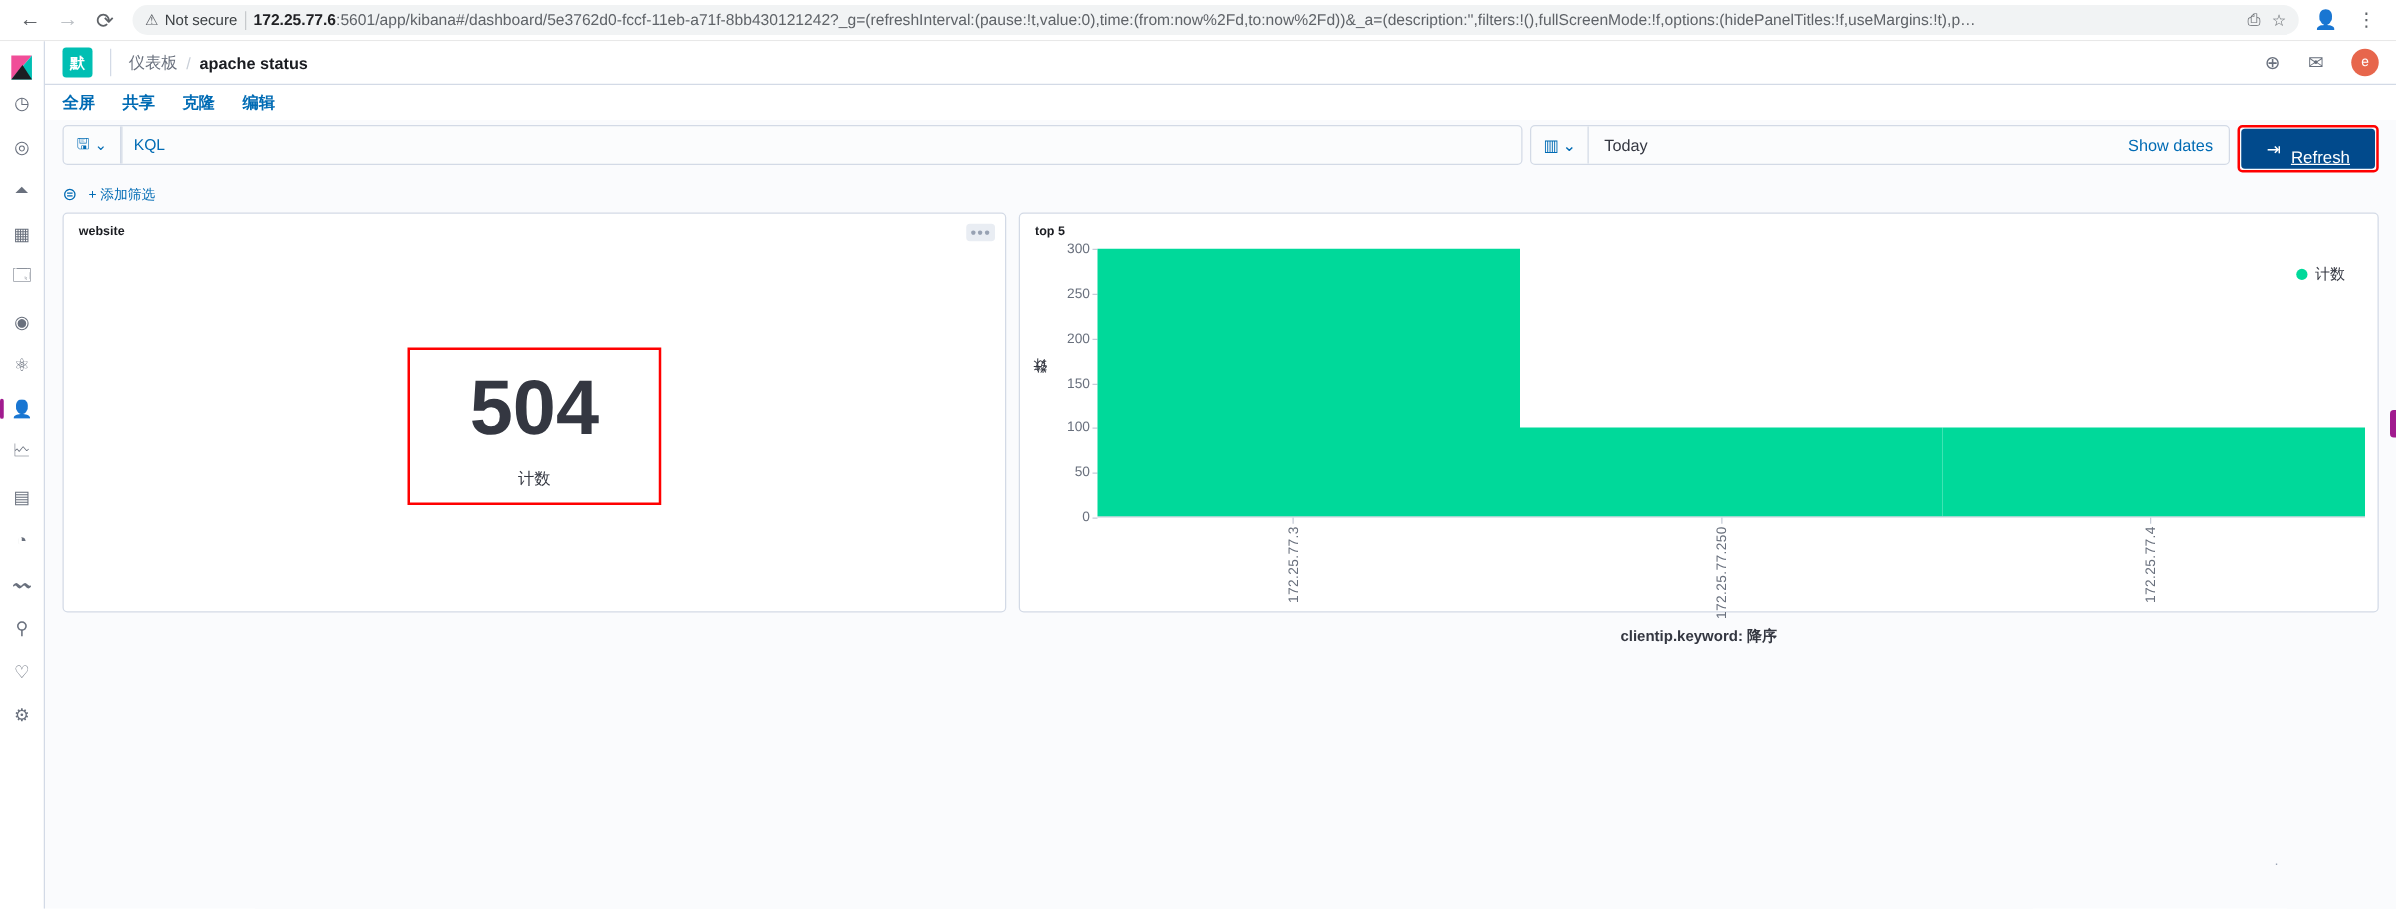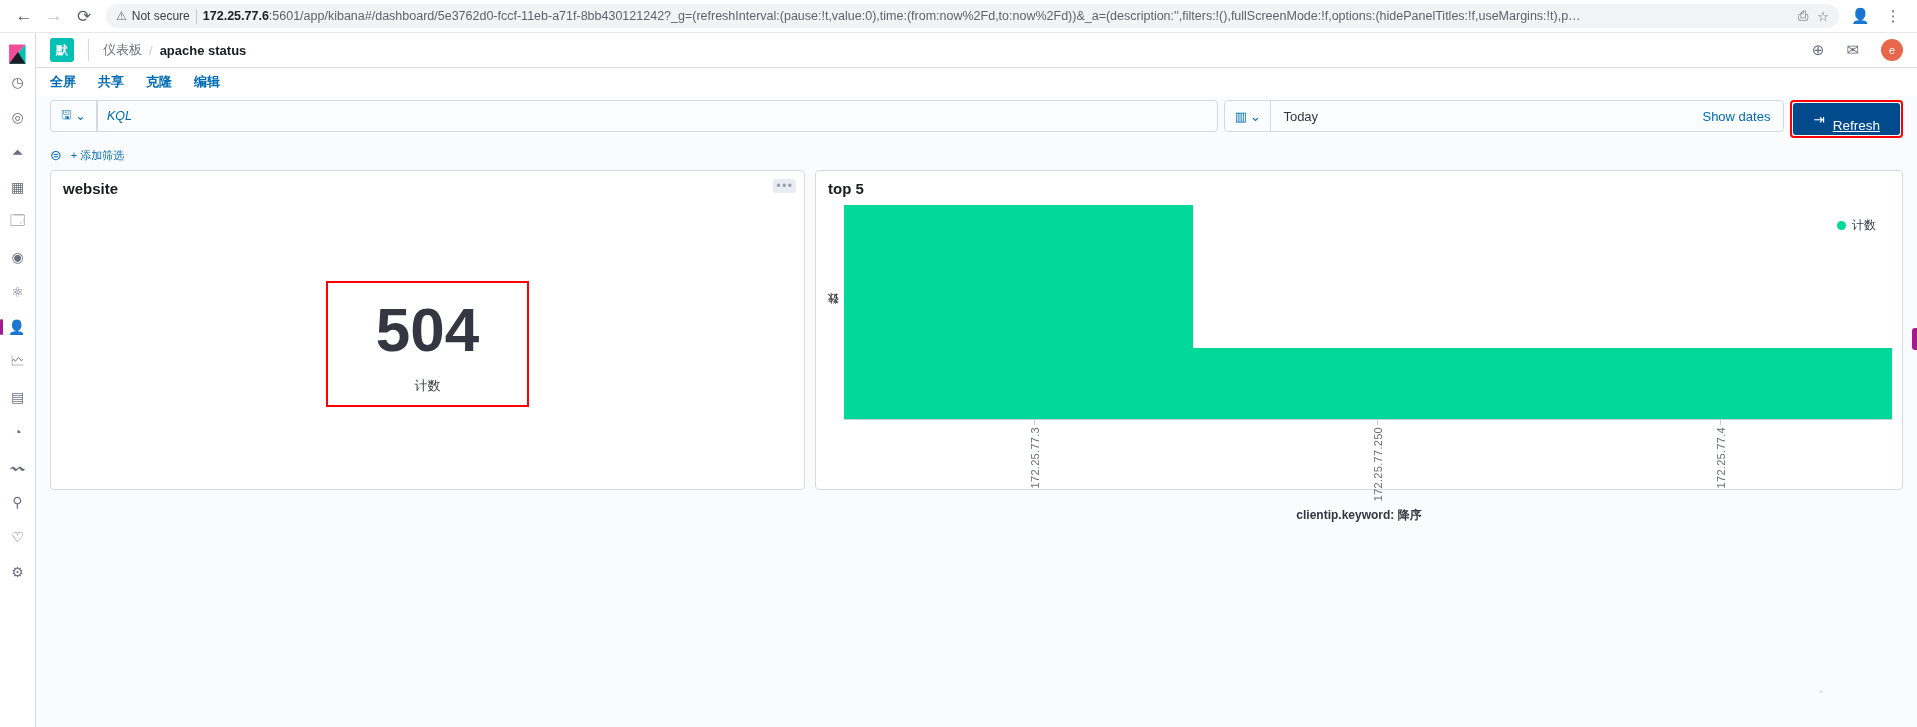--- a/index.html
+++ b/index.html
@@ -110,21 +110,21 @@
     width: 46px; display: flex; align-items: center;
     justify-content: center; gap: 4px;
     border-right: 1px solid #d3dae6; color: #006bb4; font-size: 12px;
   }
   .q-input {
     flex: 1; display: flex; align-items: center;
     padding: 0 12px; color: #98a2b3; font-size: 13px;
   }
   .kql-btn {
     width: 44px; display: flex; align-items: center; justify-content: center;
-    border-left: 1px solid #d3dae6; color: #006bb4; font-size: 12.5px; font-style: italic;
+    border-left: 1px solid #d3dae6; color: #006bb4; font-size: 12.5px;
   }
   .date-bar {
     display: flex; height: 32px; border: 1px solid #d3dae6;
     border-radius: 4px; background: #fbfcfd; width: 560px; overflow: hidden;
   }
   .cal-btn {
     width: 46px; display: flex; align-items: center; justify-content: center;
     gap: 3px; border-right: 1px solid #d3dae6; color: #006bb4; font-size: 13px;
   }
   .date-val { display: flex; align-items: center; padding: 0 12px; font-size: 13px; color: #343741; }
@@ -143,21 +143,21 @@
 
   .filter-row { display: flex; align-items: center; gap: 9px; padding: 9px 14px 7px 14px; }
   .filter-ico { color: #006bb4; font-size: 14px; display: flex; align-items: center; }
   .add-filter { color: #006bb4; font-size: 11px; }
 
   .panels { display: flex; gap: 10px; padding: 0 14px; }
   .panel {
     background: #fff; border: 1px solid #d3dae6; border-radius: 4px;
     display: flex; flex-direction: column; position: relative;
   }
-  .panel-title { font-size: 15px; font-weight: 700; color: #1a1c21; padding: 9px 12px 2px 12px; }
+  .panel-title { font-size: 10px; font-weight: 700; color: #1a1c21; padding: 9px 12px 2px 12px; }
   .panel-menu {
     position: absolute; right: 8px; top: 8px; color: #98a2b3;
     font-size: 13px; letter-spacing: 1px; background: #e9edf3;
     border-radius: 3px; padding: 0 3px; line-height: 14px;
   }
   .panel-a { width: 755px; height: 320px; }
   .panel-b { flex: 1; height: 320px; }
 
   .metric-box {
     flex: 1; display: flex; align-items: center; justify-content: center;
@@ -344,20 +344,29 @@
           <div class="panel-title">top 5</div>
 
           <div class="chart-wrap">
             <div class="legend">
               <span class="legend-dot" style="background: rgb(0, 217, 154);"></span>
               <span class="legend-lbl">计数</span>
             </div>
 
             <div class="chart-grid">
               <div class="y-title">计数</div>
+              <div class="y-axis">
+                <span class="y-tick" style="top:0%">300</span>
+                <span class="y-tick" style="top:16.67%">250</span>
+                <span class="y-tick" style="top:33.33%">200</span>
+                <span class="y-tick" style="top:50%">150</span>
+                <span class="y-tick" style="top:66.67%">100</span>
+                <span class="y-tick" style="top:83.33%">50</span>
+                <span class="y-tick" style="top:100%">0</span>
+              </div>
               <div class="plot">
                 <div class="bar-slot">
                   <div class="bar" style="height: 100%; background: rgb(0, 217, 154);"></div>
                 </div>
                 <div class="bar-slot">
                   <div class="bar" style="height: 33.3333%; background: rgb(0, 217, 154);"></div>
                 </div>
                 <div class="bar-slot">
                   <div class="bar" style="height: 33.3333%; background: rgb(0, 217, 154);"></div>
                 </div>

